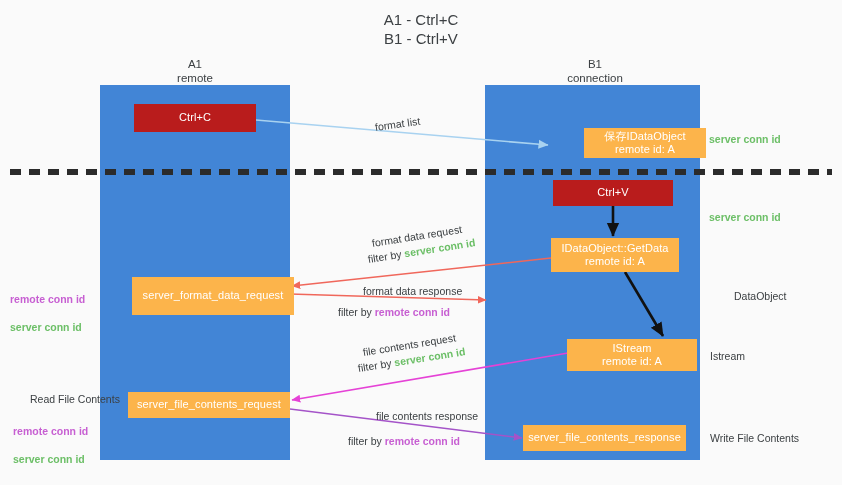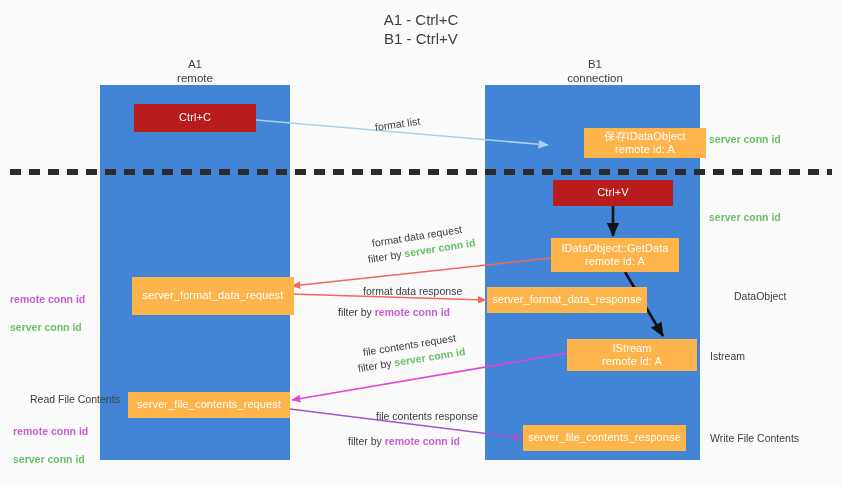--- a/index.html
+++ b/index.html
@@ -177,21 +177,20 @@
   <div class="box green" style="left:553px; top:180px; width:120px; height:26px;">Ctrl+V</div>
 
   <div class="box orange" style="left:551px; top:238px; width:128px; height:34px;">IDataObject::GetData
 remote id: A</div>
 
   <div class="box orange" style="left:567px; top:339px; width:130px; height:32px;">IStream
 remote id: A</div>
 
   <div class="box orange" style="left:132px; top:277px; width:162px; height:38px;">server_format_data_request</div>
 
-  <div class="box orange" style="left:487px; top:287px; width:160px; height:26px;">server_format_data_response</div>
 
   <div class="box orange" style="left:128px; top:392px; width:162px; height:26px;">server_file_contents_request</div>
 
   <div class="box orange" style="left:523px; top:425px; width:163px; height:26px;">server_file_contents_response</div>
 
   <div class="edge-label rot-up-sm" style="left:375px; top:120px;">format list</div>
 
   <div class="edge-label rot-up" style="left:372px; top:236px;">format data request</div>
   <div class="edge-label rot-up" style="left:368px; top:252px;">
     <span>filter by </span><span class="tok-server">server conn id</span>

